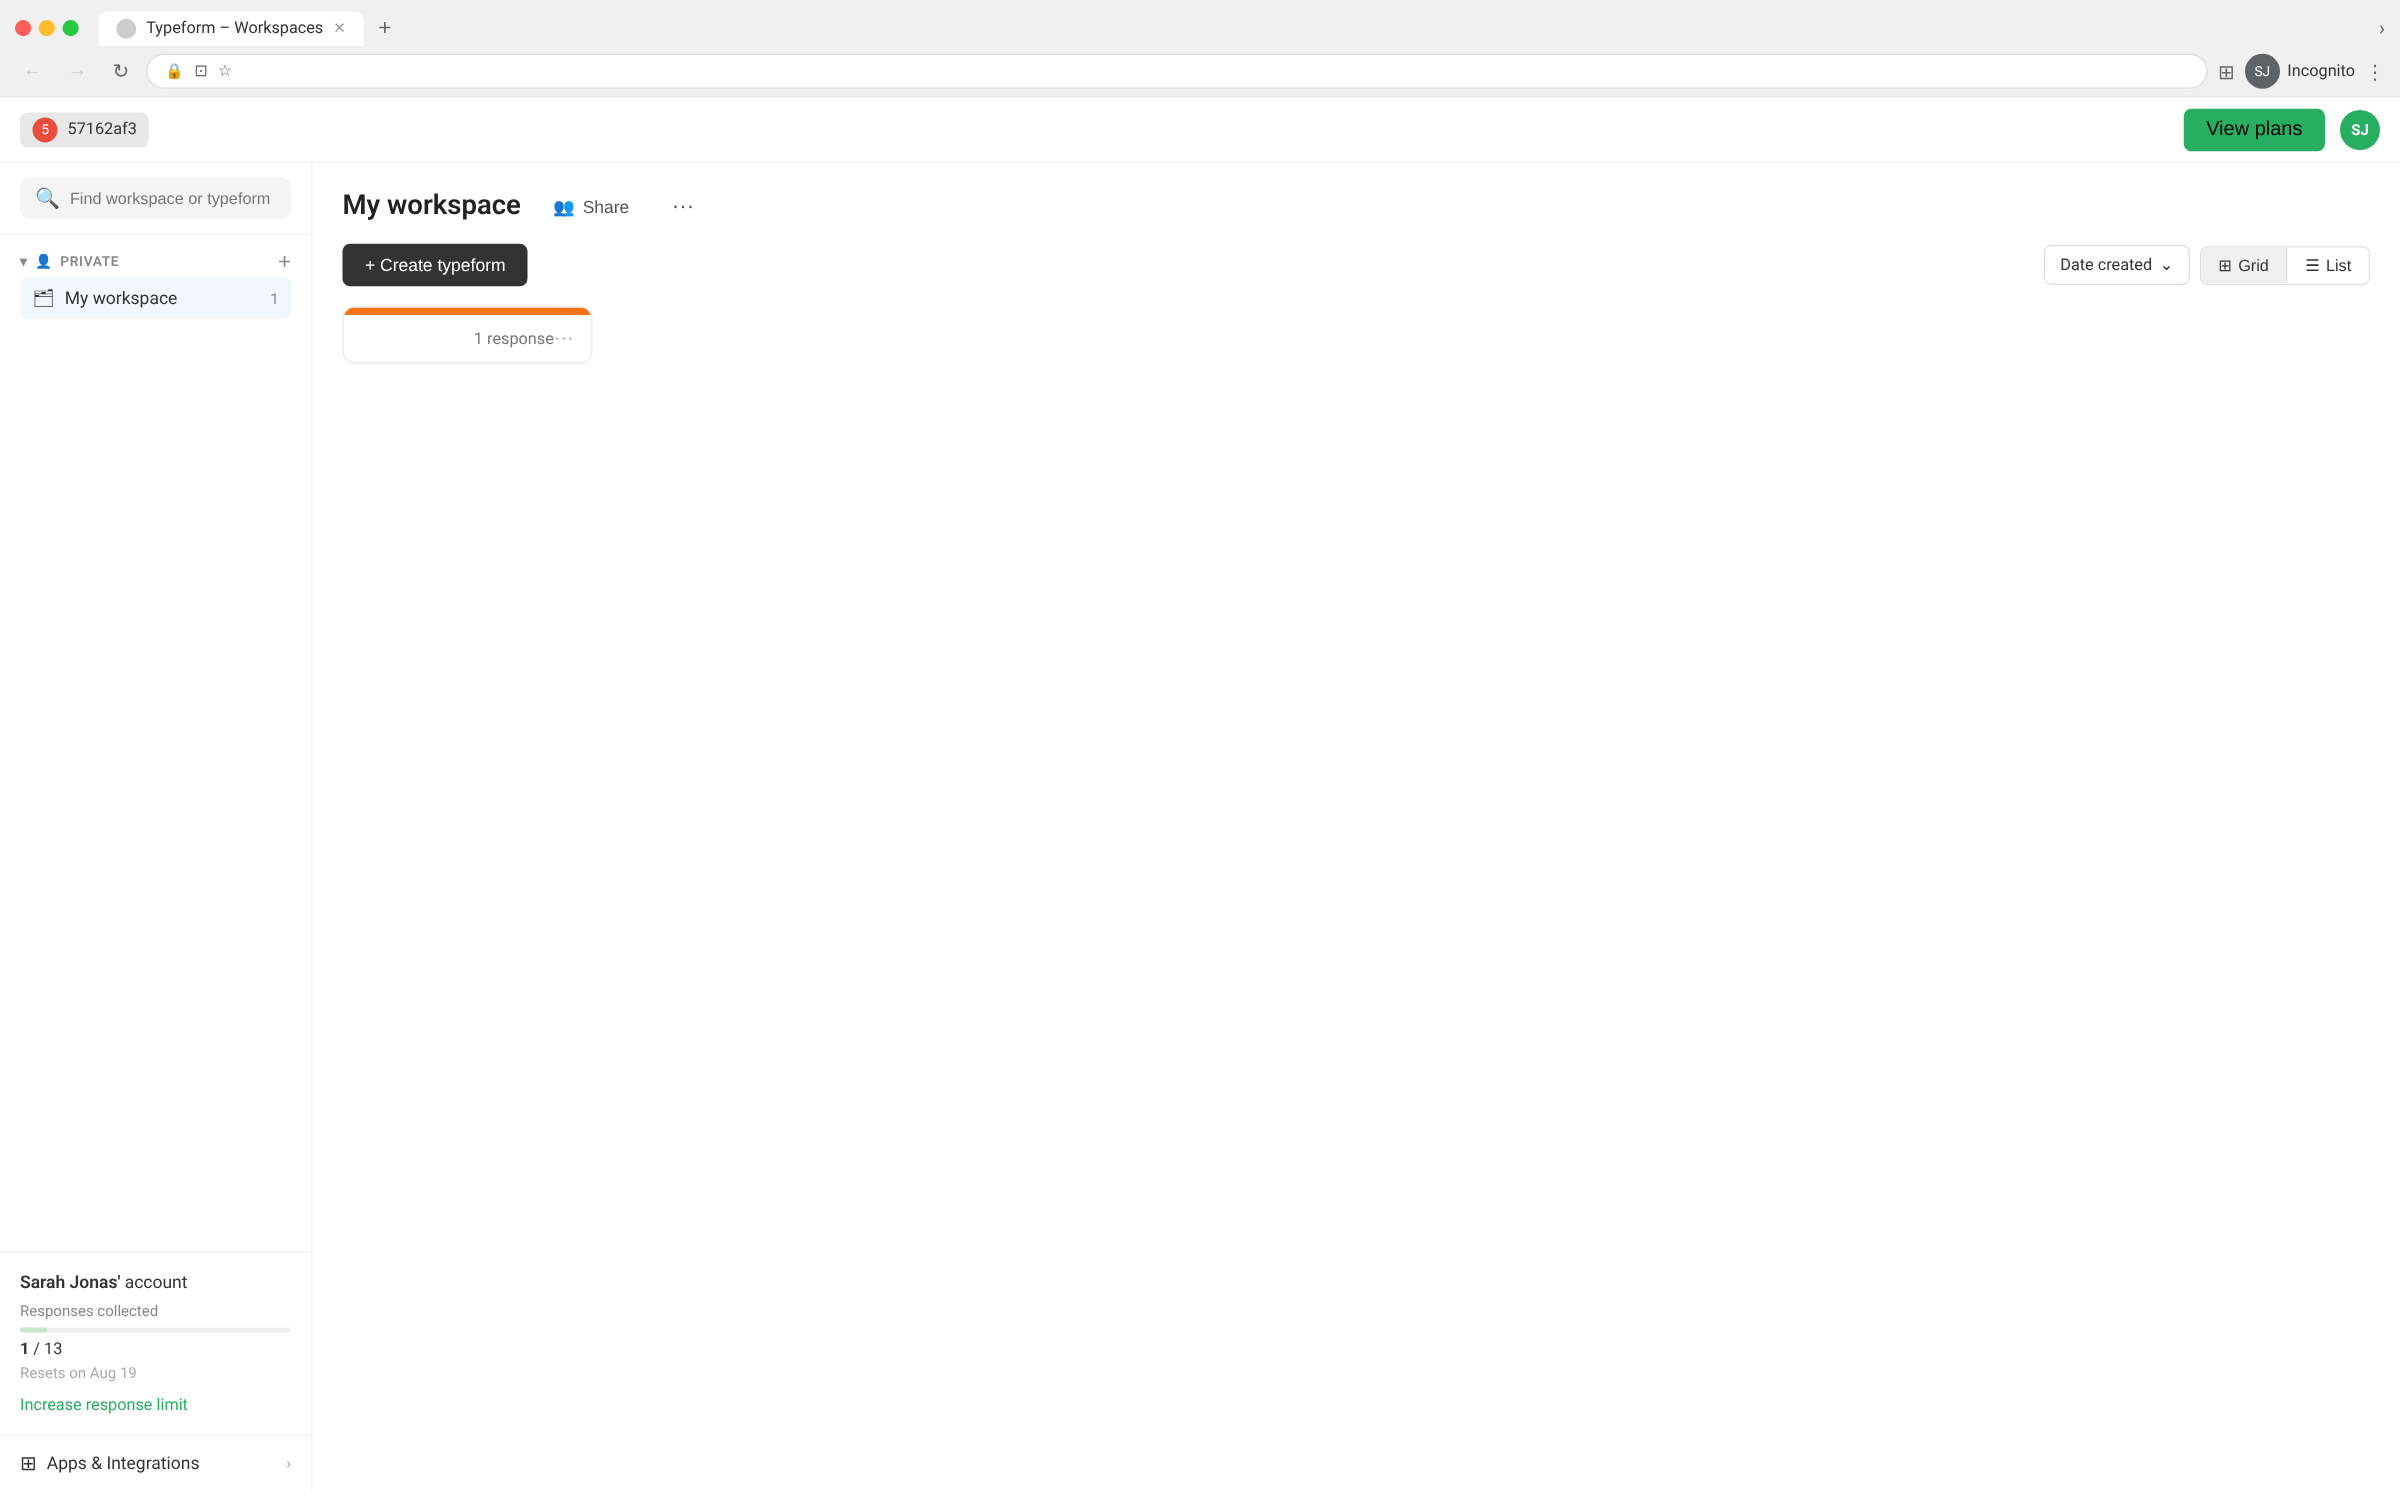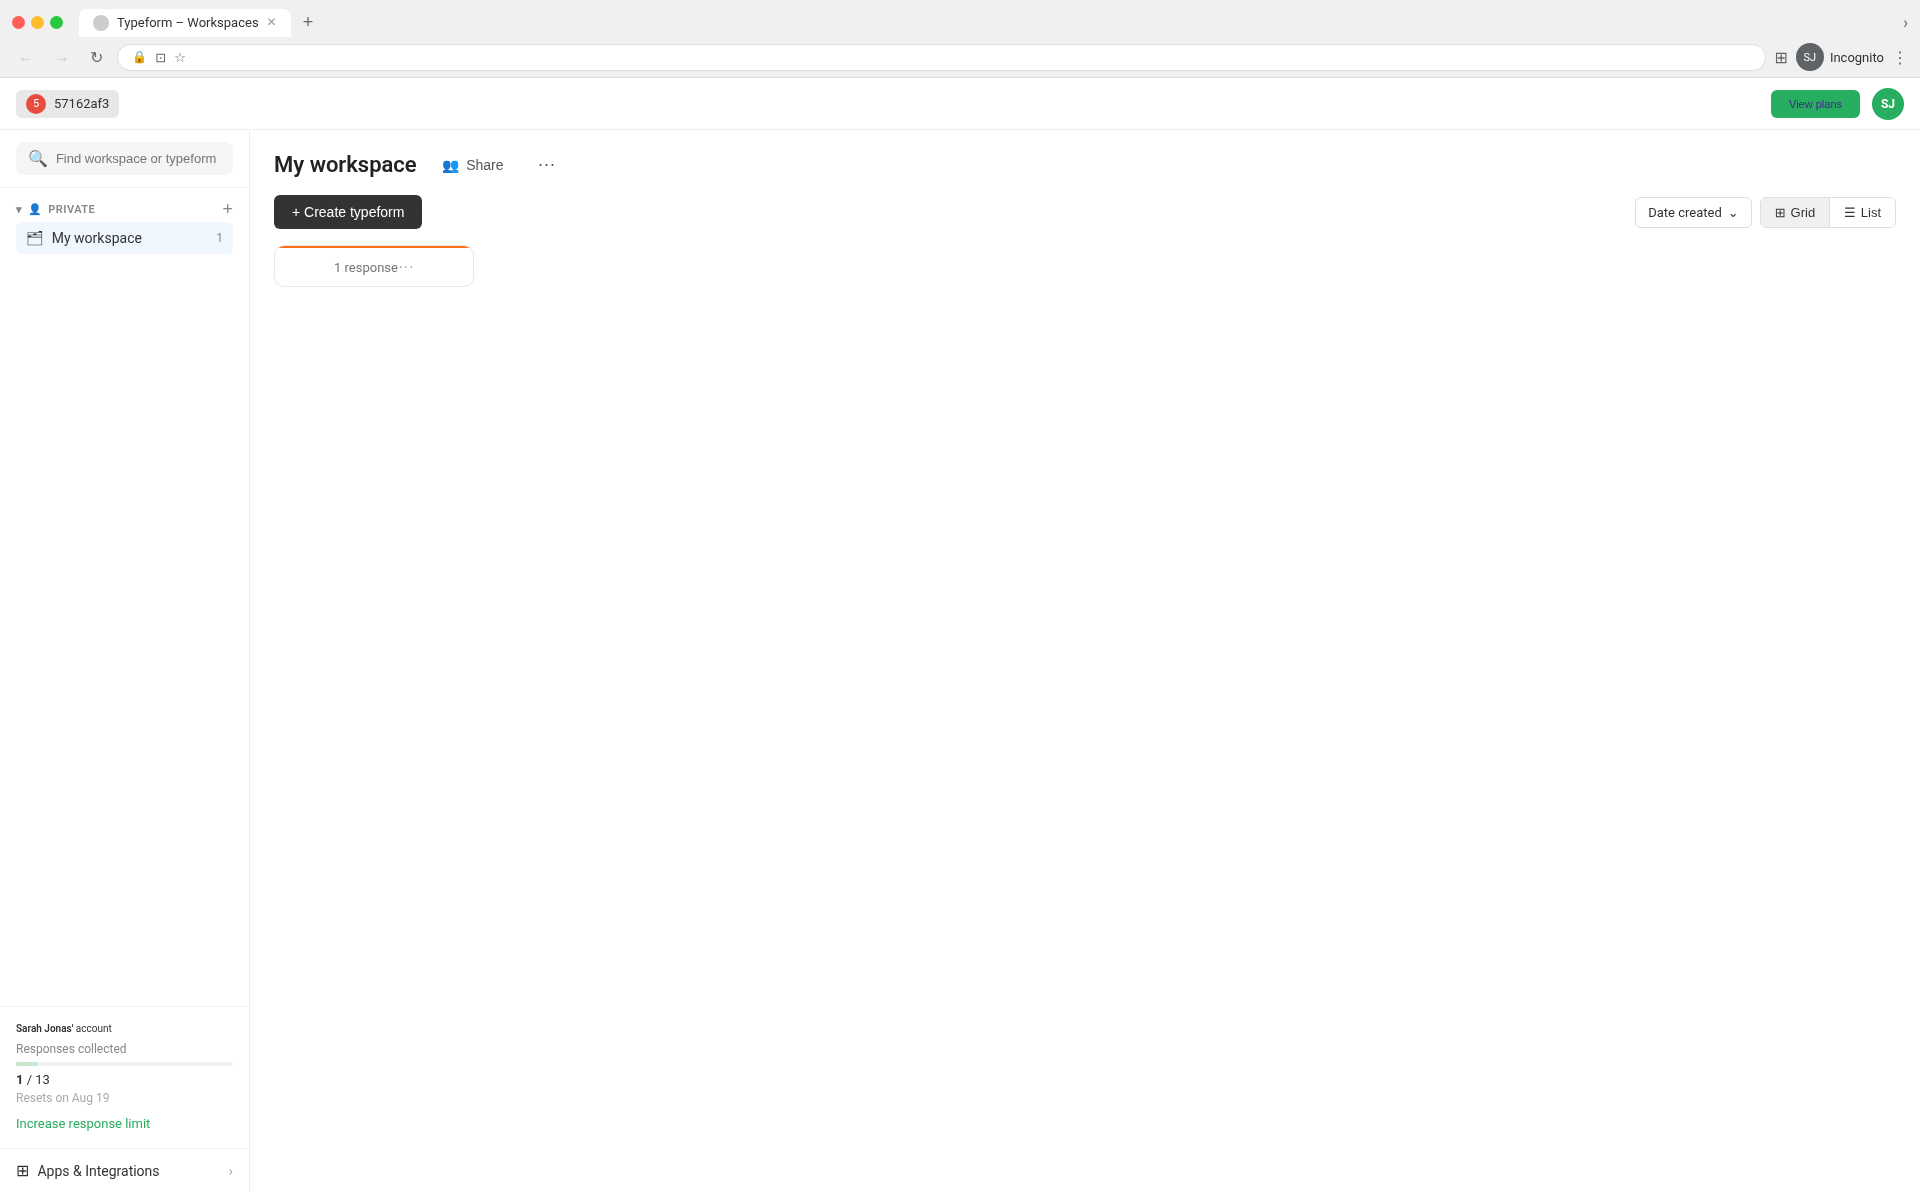--- a/index.html
+++ b/index.html
@@ -107,25 +107,25 @@
       background: #e74c3c;
       color: white;
       border-radius: 50%;
       width: 20px; height: 20px;
       font-size: 11px;
       display: flex; align-items: center; justify-content: center;
     }
     .header-spacer { flex: 1; }
     .view-plans-btn {
       background: #27ae60;
-      color: #4c1d95;
+      color: #000000;
       border: none;
       border-radius: 6px;
       padding: 8px 18px;
-      font-size: 11px;
+      font-size: 16px;
       font-weight: 500;
       cursor: pointer;
     }
     .user-avatar {
       width: 32px; height: 32px;
       border-radius: 50%;
       background: #27ae60;
       color: white;
       display: flex; align-items: center; justify-content: center;
       font-size: 12px; font-weight: bold;
@@ -200,21 +200,21 @@
     .sidebar-item.active { background: #f0f7ff; }
     .sidebar-item-left { display: flex; align-items: center; gap: 8px; }
     .workspace-icon { font-size: 14px; }
     .sidebar-item-count { font-size: 12px; color: #888; }
 
     .sidebar-bottom {
       margin-top: auto;
       padding: 16px;
       border-top: 1px solid #f0f0f0;
     }
-    .account-title { font-size: 10px; color: #333; margin-bottom: 8px; }
+    .account-title { font-size: 14px; color: #333; margin-bottom: 8px; }
     .account-title strong { font-weight: 600; }
     .responses-label { font-size: 12px; color: #888; margin-bottom: 6px; }
     .progress-bar-bg { background: #f0f0f0; border-radius: 4px; height: 4px; margin-bottom: 6px; }
     .progress-bar-fill { background: #c8e6c9; border-radius: 4px; height: 4px; width: 10%; }
     .response-count { font-size: 13px; color: #333; margin-bottom: 4px; }
     .response-count .current { font-weight: bold; }
     .resets-text { font-size: 12px; color: #aaa; margin-bottom: 8px; }
     .increase-link { font-size: 13px; color: #27ae60; cursor: pointer; text-decoration: none; }
 
     .apps-section {
@@ -341,23 +341,23 @@
       align-items: center;
       justify-content: center;
       padding: 16px;
       font-size: 14px;
       color: #444;
       font-weight: 500;
     }
     .form-card-footer {
       display: flex;
       align-items: center;
-      justify-content: center;
+      justify-content: flex-end;
       padding: 10px 14px;
-      border-top: 2px solid #f97316;
+      border-top: 6px solid #f97316;
       font-size: 13px;
       color: #777;
     }
     .form-card-menu {
       background: none; border: none; cursor: pointer;
       color: #aaa; font-size: 16px;
     }
   </style>
 </head>
 <body>

